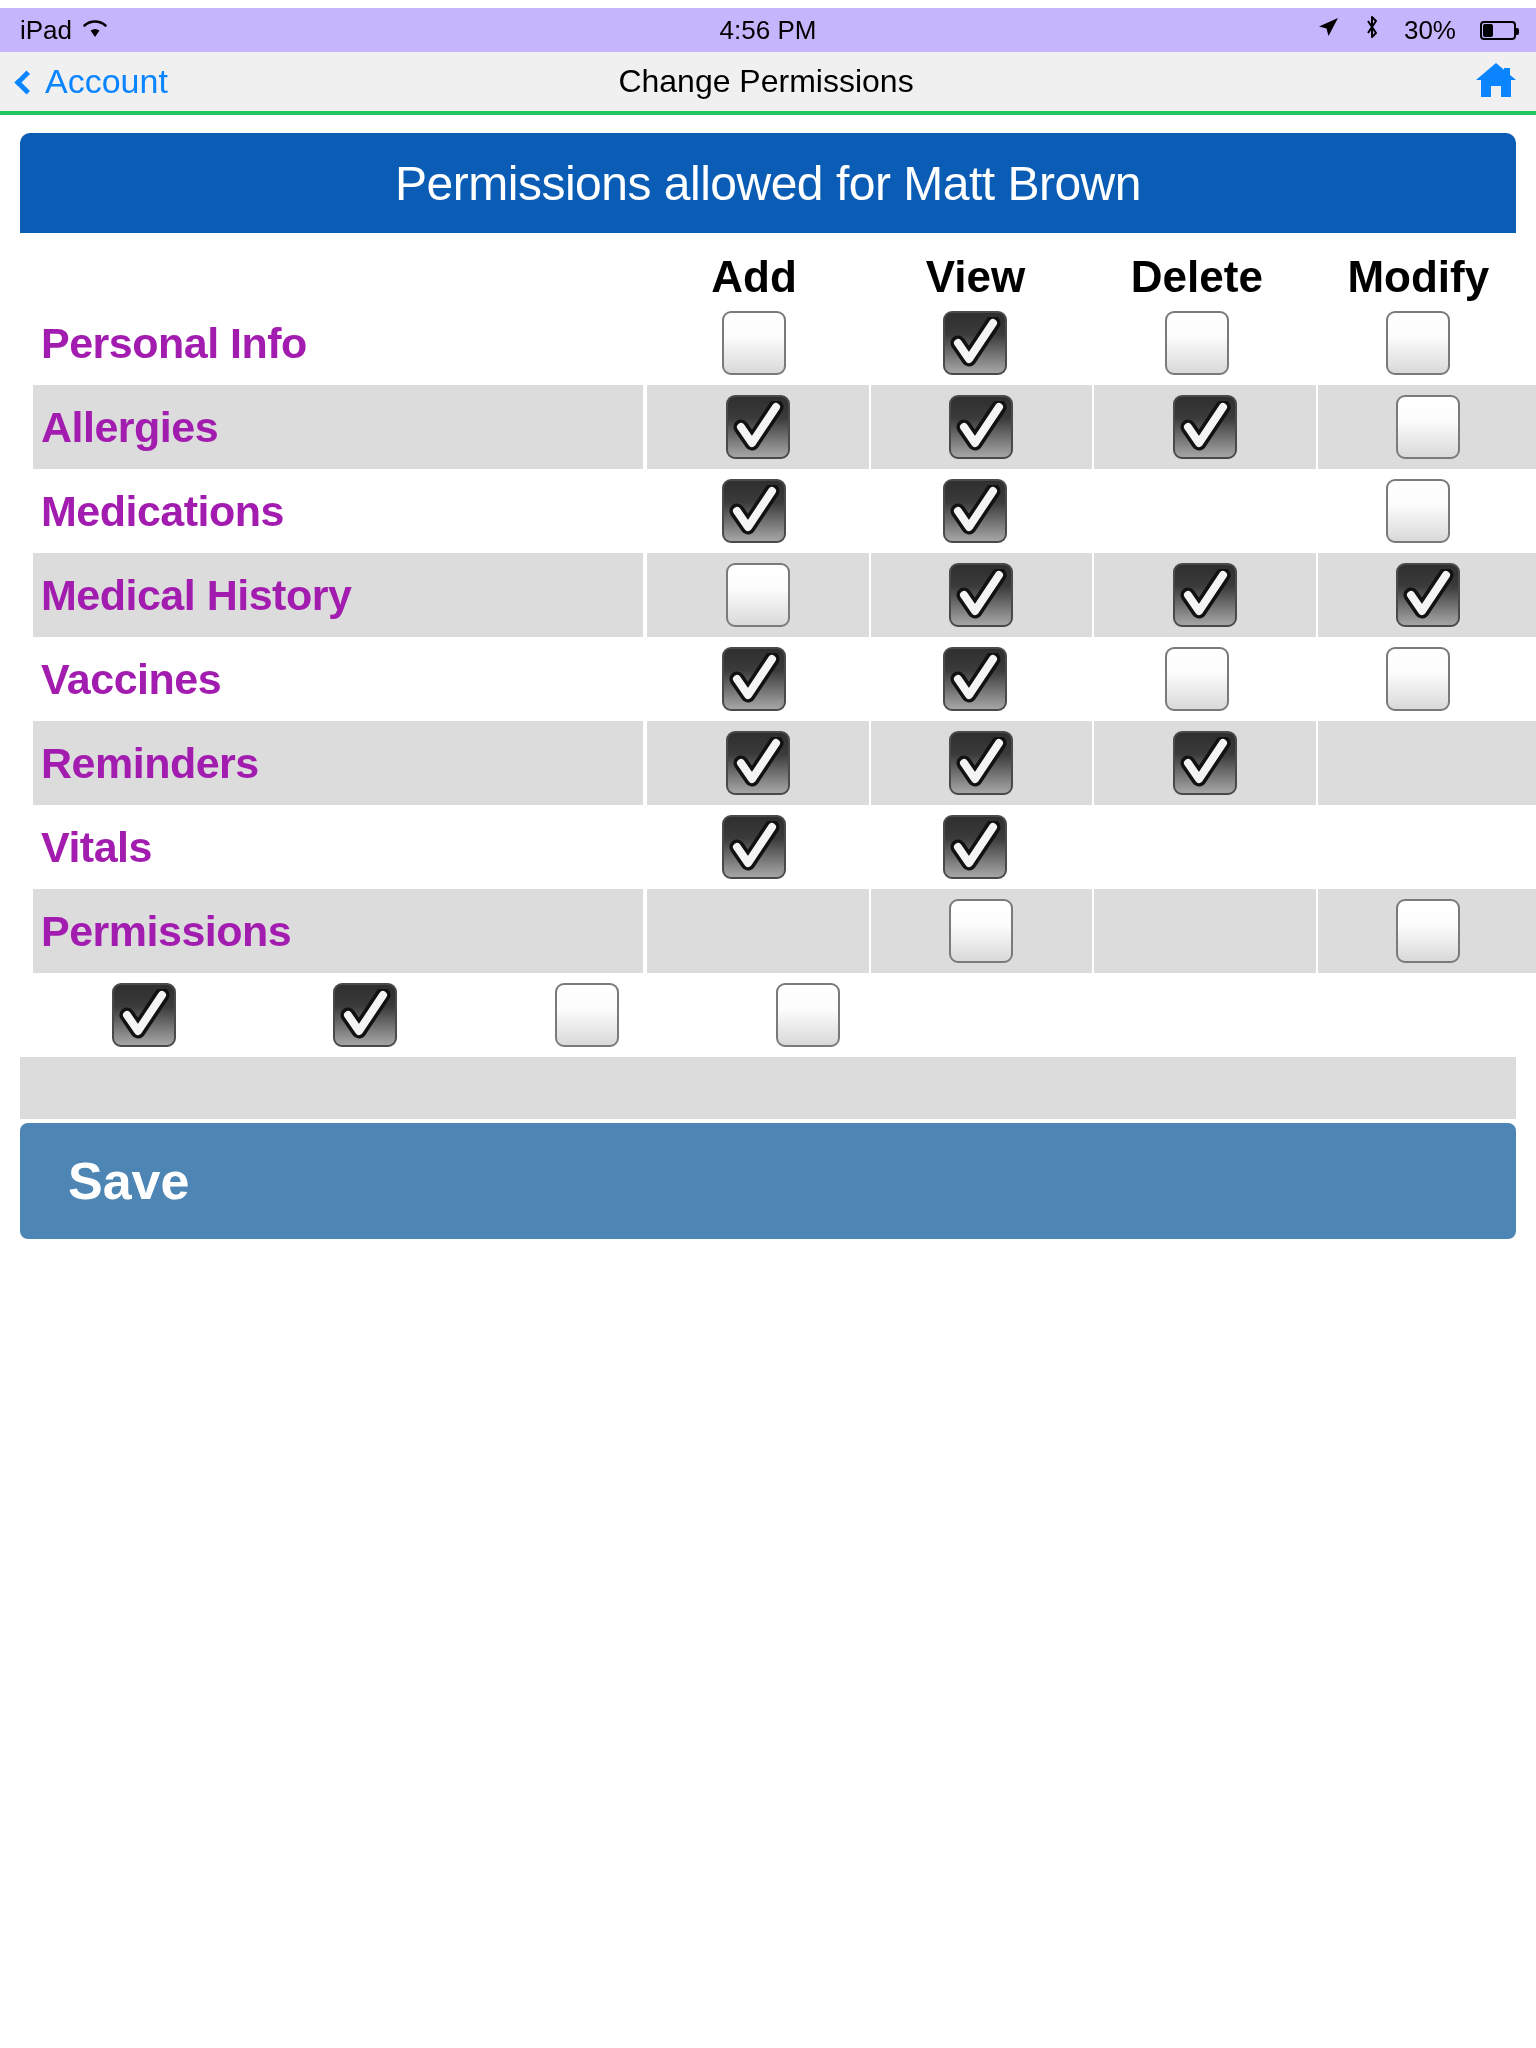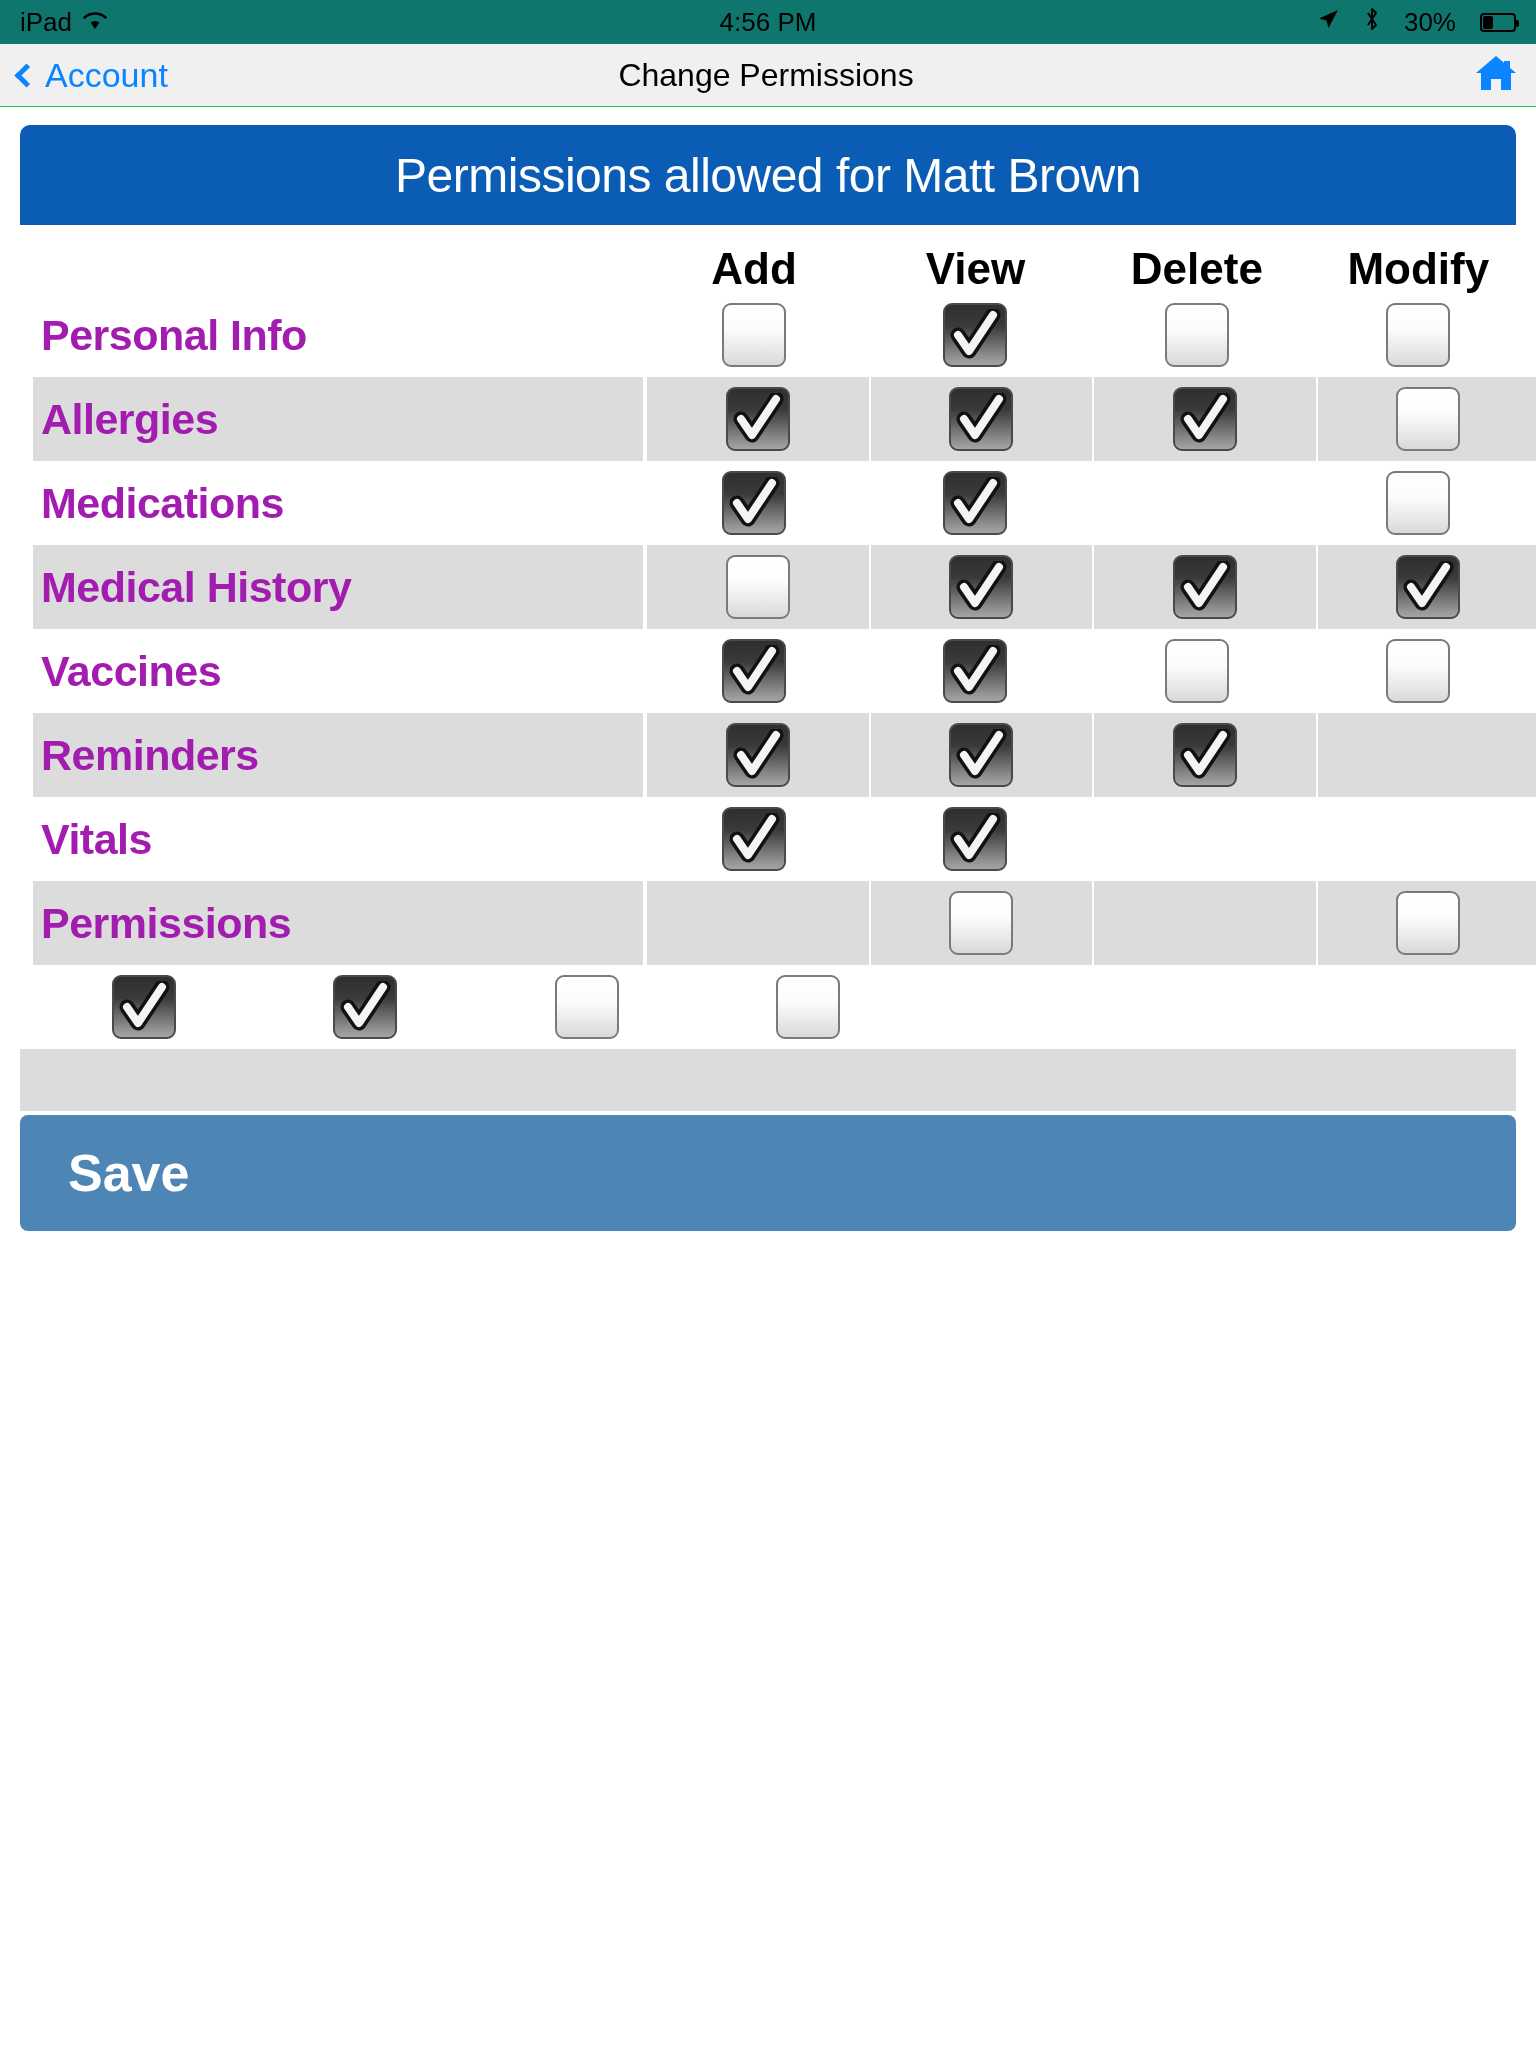--- a/index.html
+++ b/index.html
@@ -7,27 +7,28 @@
     width: 1536px;
     height: 2048px;
     background: #ffffff;
     font-family: "Liberation Sans", sans-serif;
     -webkit-font-smoothing: antialiased;
   }
 
   
   .status-bar {
     height: 44px;
-    background: #0f766e;
+    background: #c4b5fd;
     display: flex;
     align-items: center;
     padding: 0 20px;
     font-size: 26px;
     color: #000;
     position: relative;
+    margin-top: 8px;
   }
   .status-left { display: flex; align-items: center; gap: 9px; }
   .status-center {
     position: absolute;
     left: 0; right: 0;
     text-align: center;
     font-size: 26px;
     font-weight: 400;
   }
   .status-right {
@@ -58,21 +59,21 @@
     left: 1px; top: 1px; bottom: 1px;
     width: 30%;
     background: #000;
     border-radius: 2px;
   }
 
   
   .nav-bar {
     height: 63px;
     background: #f0f0f0;
-    border-bottom: 1px solid #22c55e;
+    border-bottom: 4px solid #22c55e;
     display: flex;
     align-items: center;
     padding: 0 18px;
     position: relative;
   }
   .nav-back {
     display: flex;
     align-items: center;
     gap: 6px;
     color: #0a84ff;

